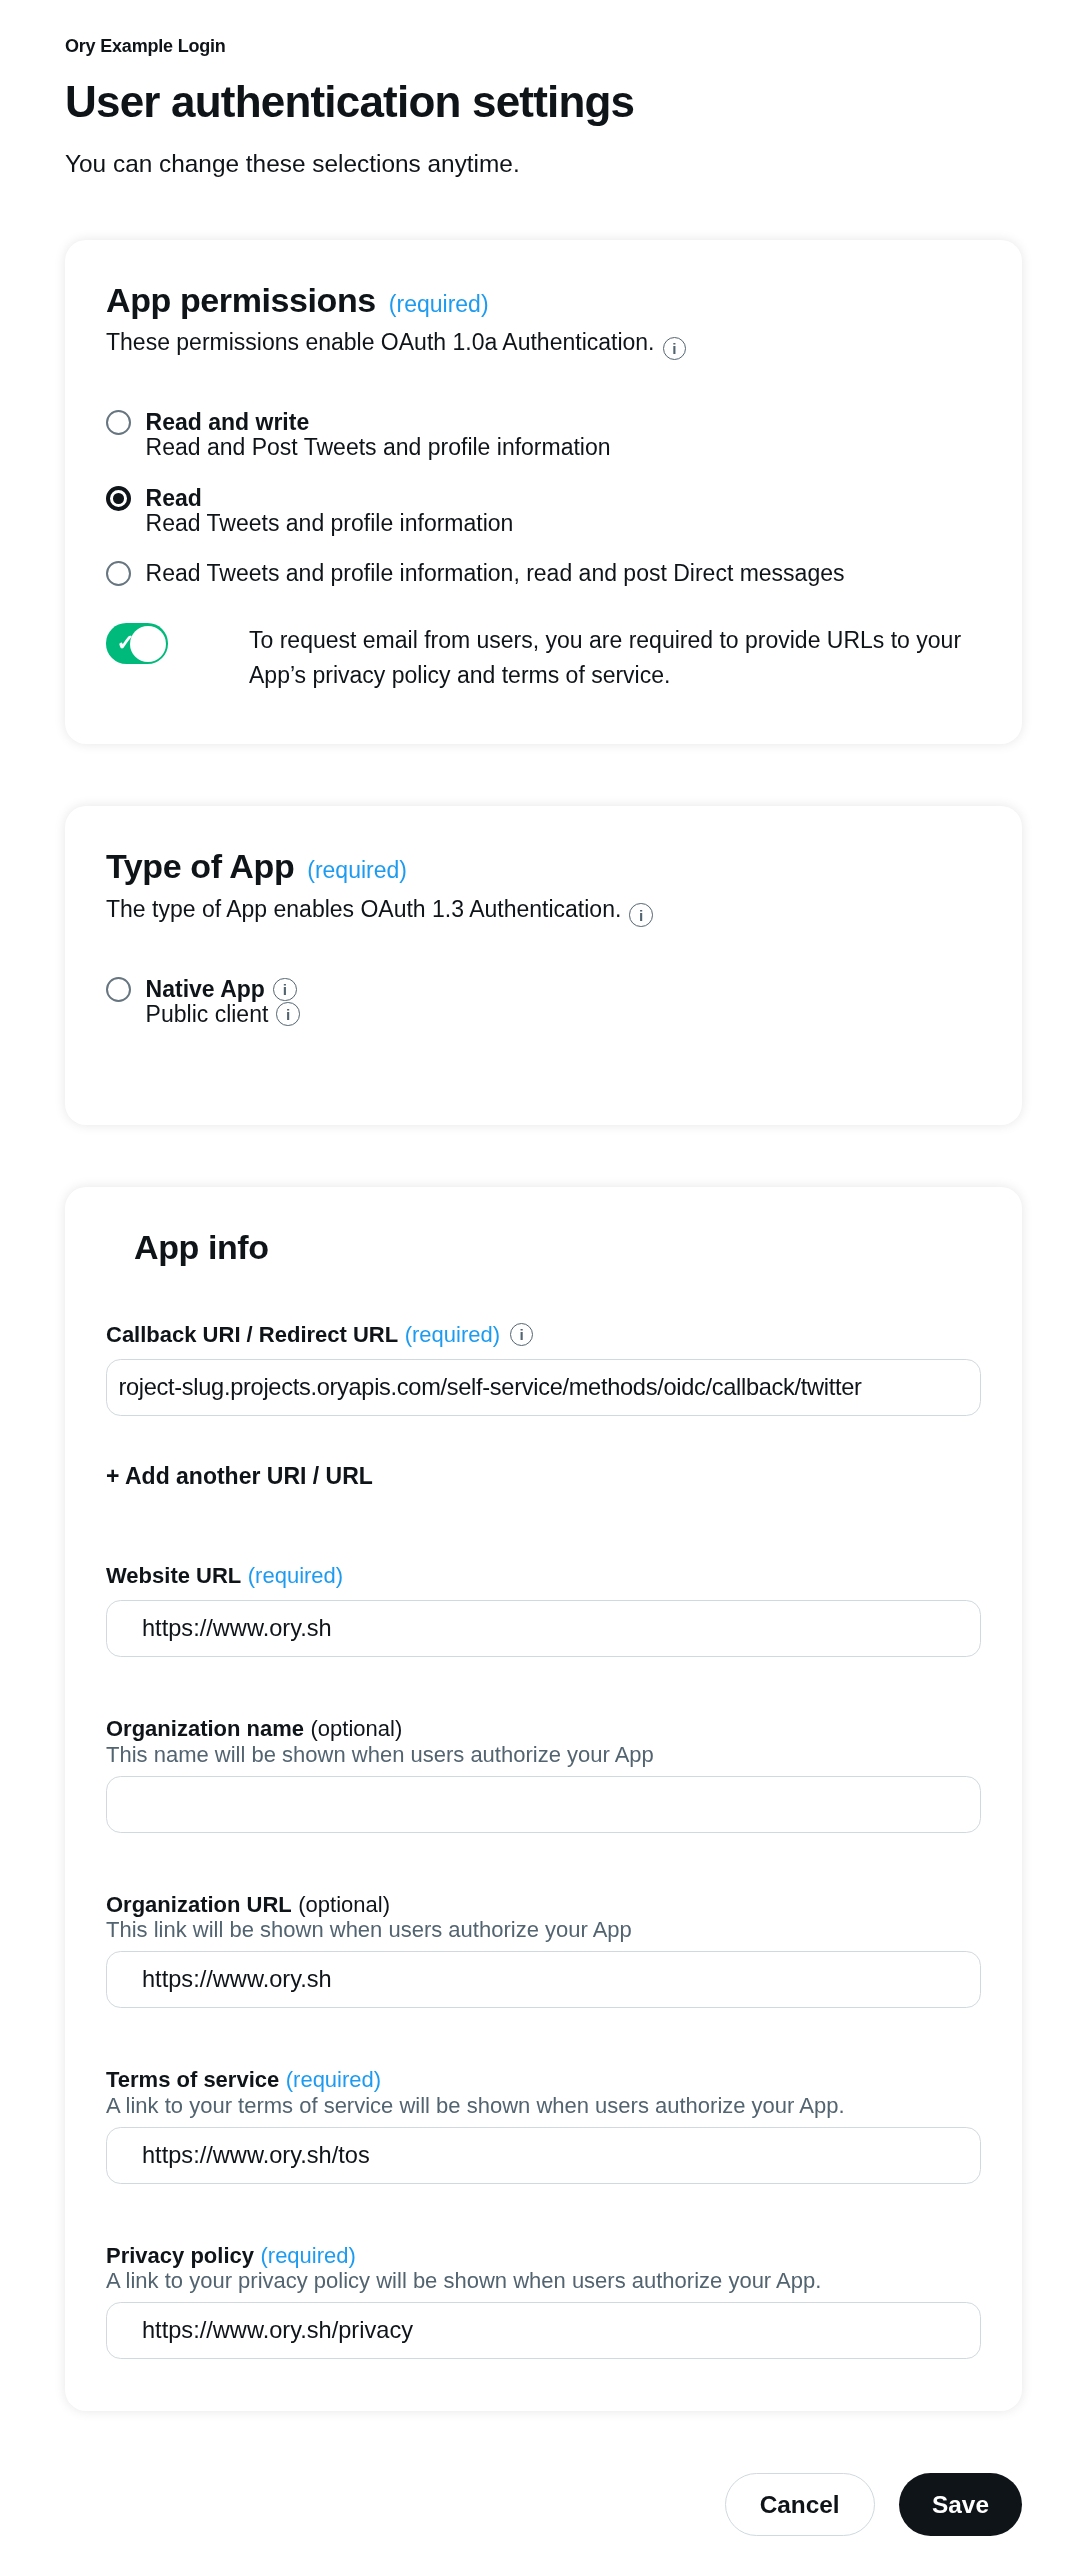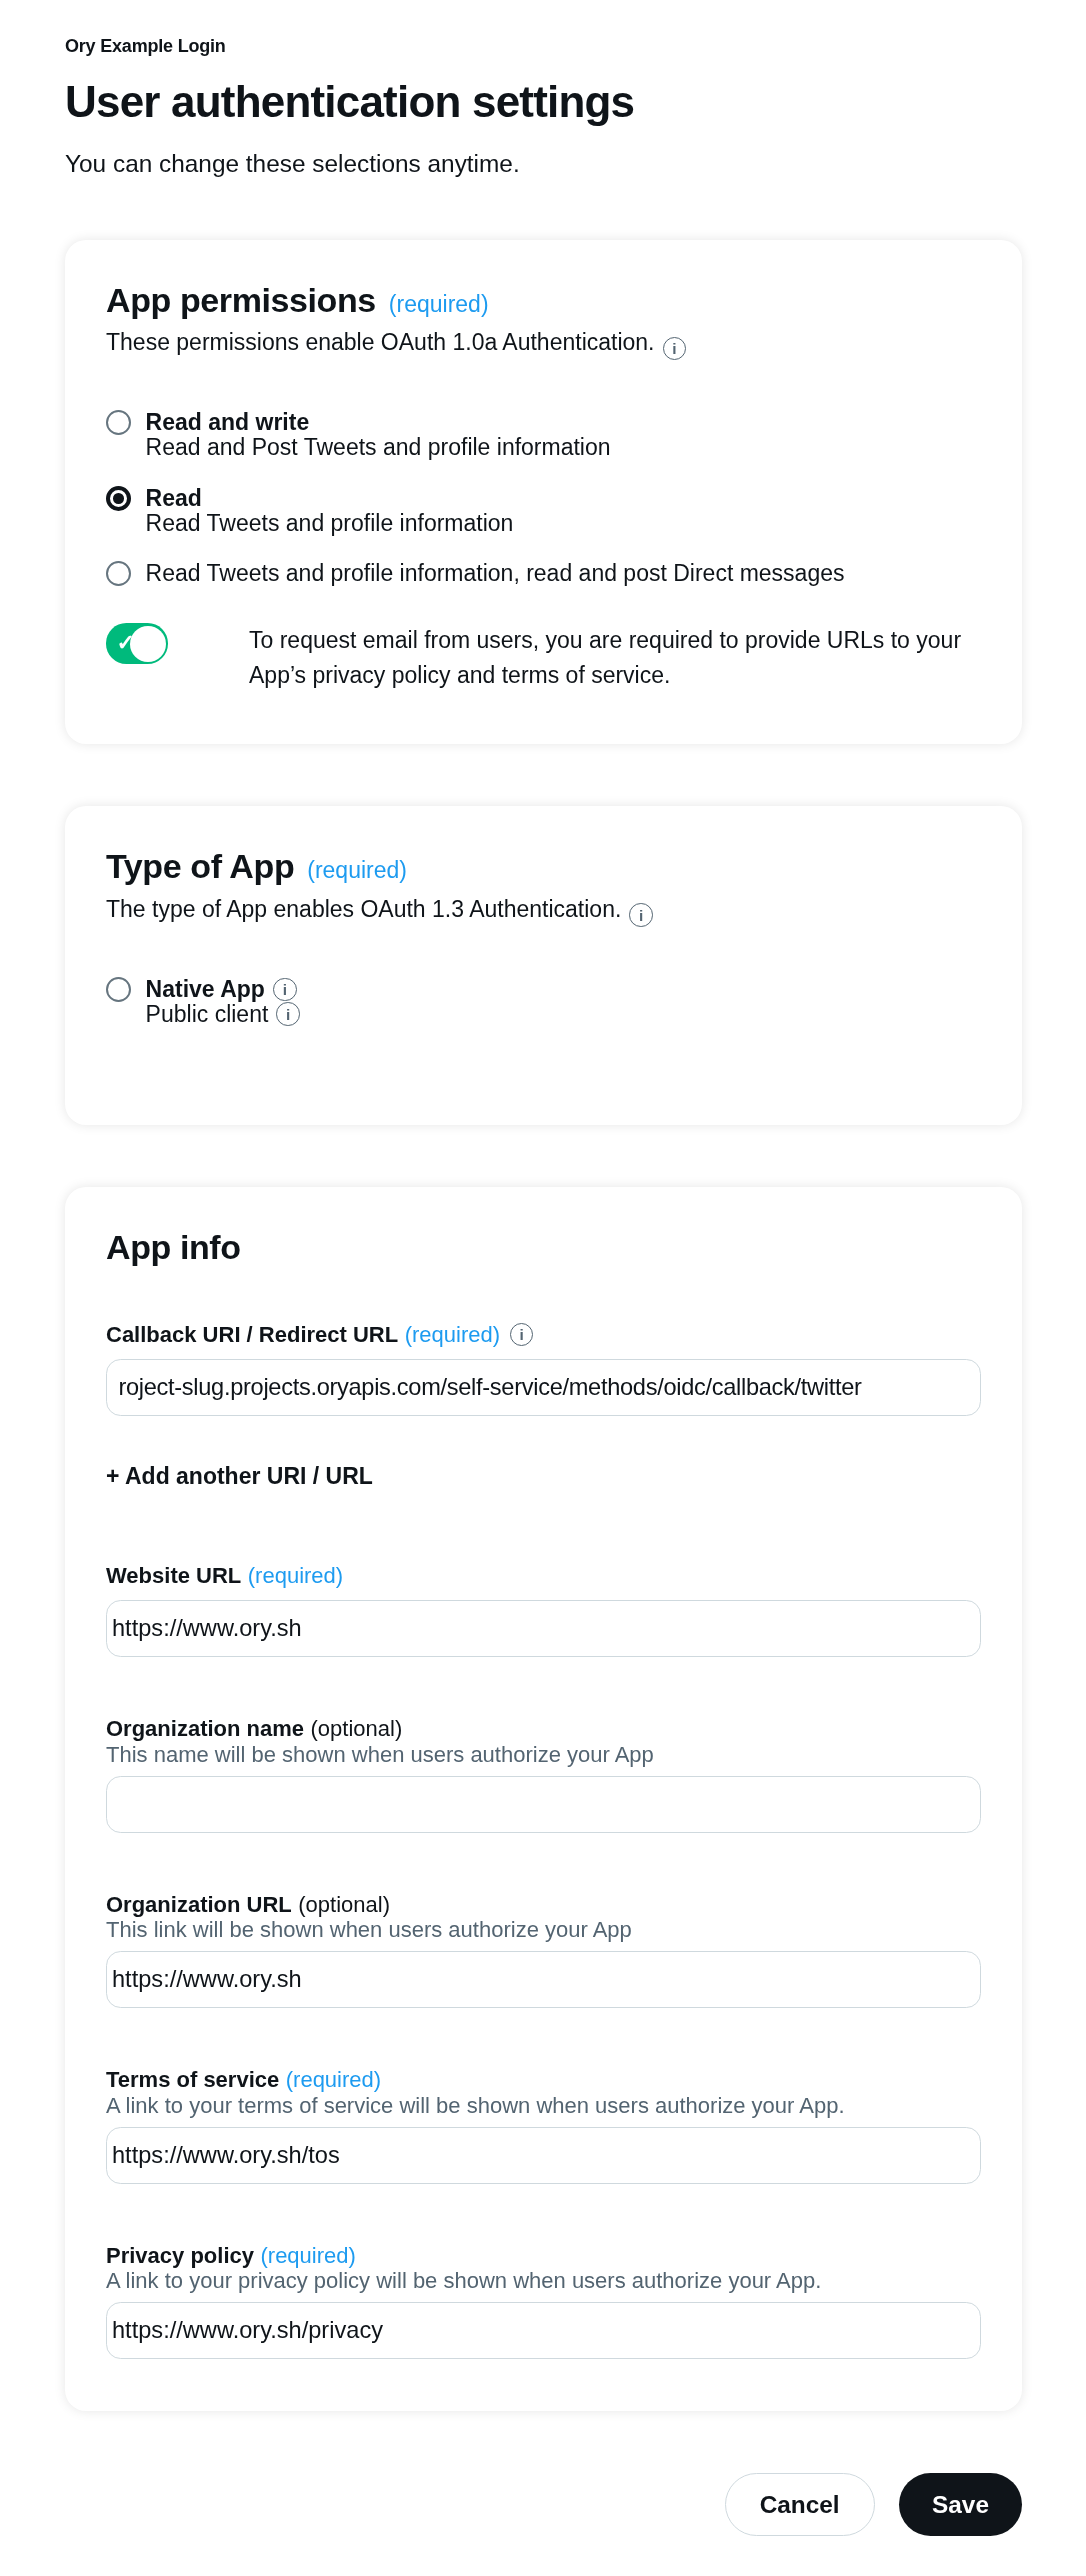--- a/index.html
+++ b/index.html
@@ -70,32 +70,32 @@
   .toggle .check-glyph::after { content: "\2713"; }
   .toggle .knob {
     position: absolute; right: 2.4px; top: 2.4px; width: 36px; height: 36px;
     background: #fff; border-radius: 50%;
   }
   .toggle-texts { max-width: 756px; }
   .toggle-label { font-size: 23px; font-weight: 700; margin-bottom: 9.8px; }
   .toggle-desc { font-size: 23px; line-height: 1.5; }
 
   
-  .appinfo-heading { margin-bottom: 55px; }
+  .appinfo-heading { margin-bottom: 55px; margin-left: 28px; }
   .field { margin-bottom: 59px; }
   .field:last-child { margin-bottom: 0; }
   .field-label-row { display: flex; align-items: center; margin-bottom: 11.4px; font-size: 22px; text-align: right; }
   .field-label { font-weight: 700; }
   .field-tag { margin-left: 6.5px; }
   .field-tag.req { color: #1d9bf0; }
   .field-desc { font-size: 22px; color: #536471; margin: -4.9px 0 9.8px 0; line-height: 1.0; }
   .text-input {
     width: 100%; height: 57px;
     border: 0.8px solid #cfd9de; border-radius: 14.6px;
-    padding: 0 5px; font-size: 23.6px; color: #0f1419;
+    padding: 0 35px; font-size: 23.6px; color: #0f1419;
     font-family: "Liberation Sans", sans-serif;
     background: #fff; outline: none;
   }
   .text-input.clip-left { padding-left: 11.4px; letter-spacing: -0.3px; }
   .add-link { font-size: 23px; font-weight: 700; margin: 47px 0 73px 0; cursor: pointer; display: inline-block; }
 
   
   .footer-actions { display: flex; justify-content: flex-end; gap: 24.4px; margin-top: 37px; }
   .btn {
     height: 63px; border-radius: 32px; font-size: 24.4px; font-weight: 700;

